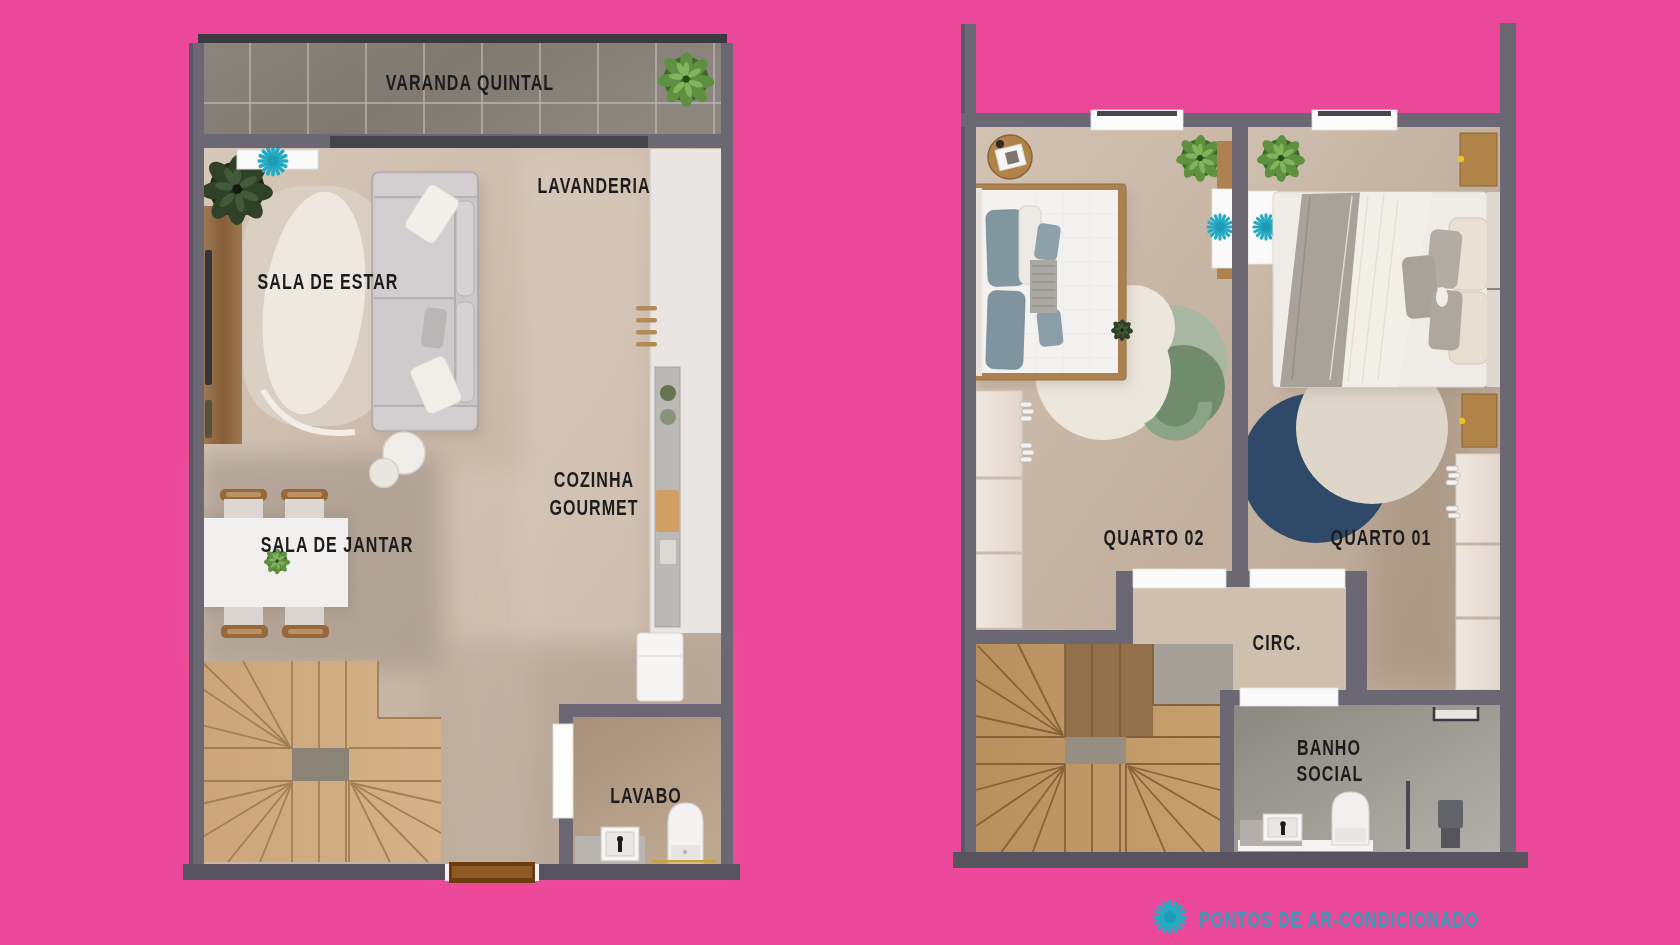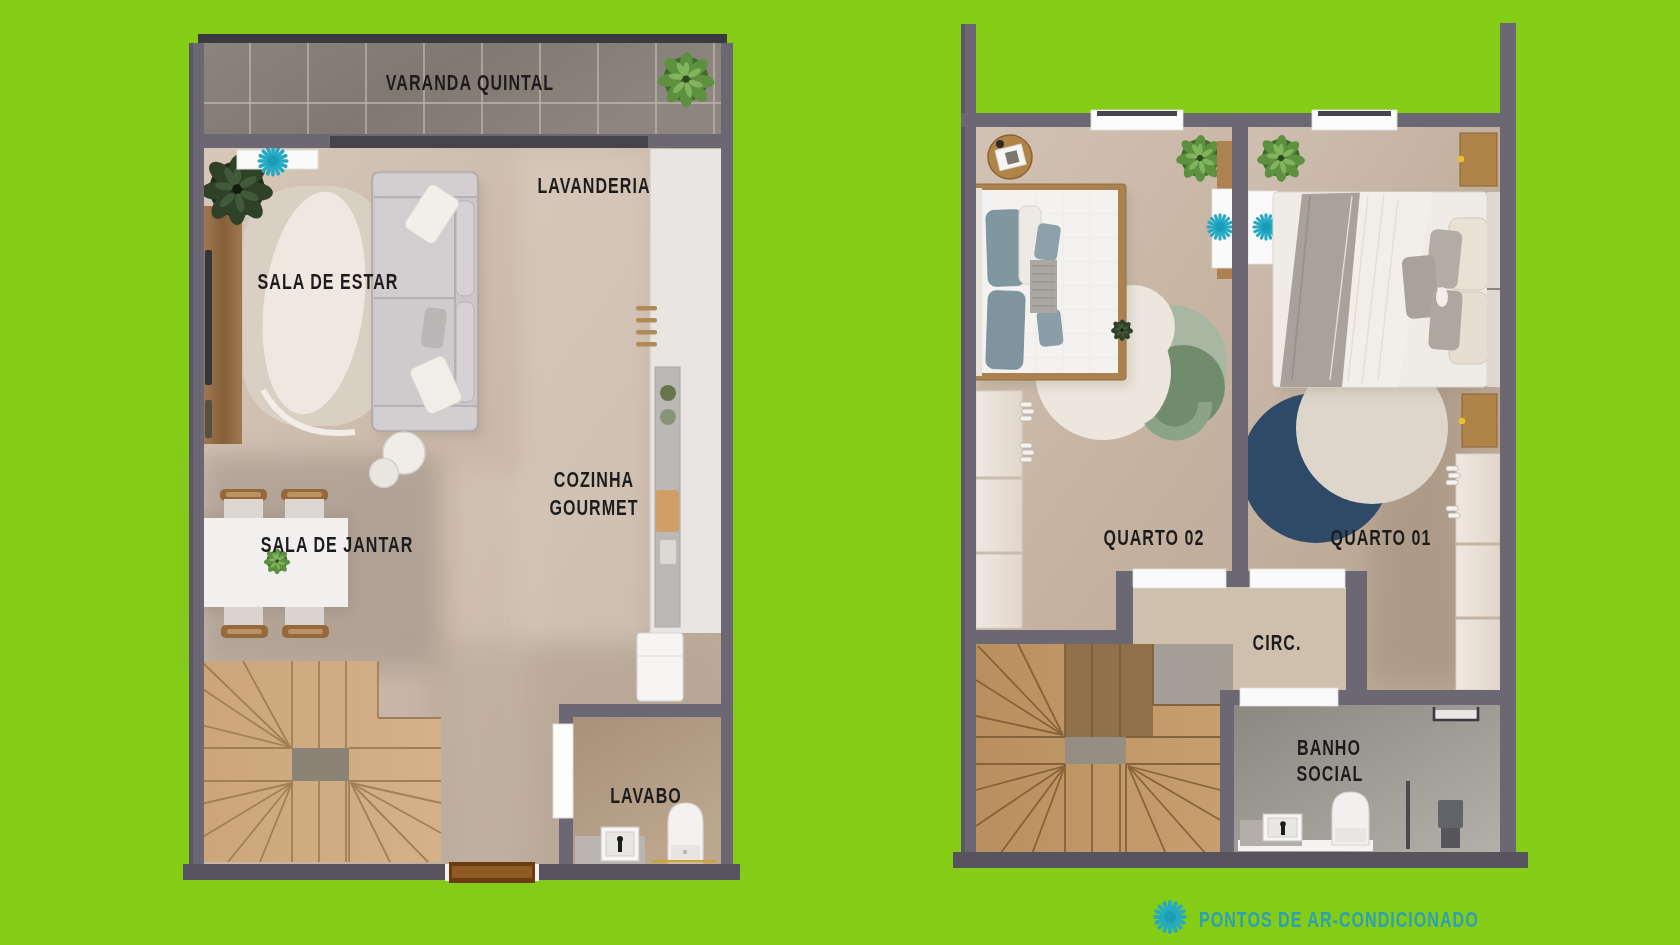--- a/index.html
+++ b/index.html
@@ -1,16 +1,16 @@
 <!DOCTYPE html>
 <html><head>
 <meta charset="utf-8">
 <style>
   html,body{margin:0;padding:0;background:#ffffff;}
-  #stage{position:relative;width:1680px;height:945px;background:#84cc16;overflow:hidden;}
+  #stage{position:relative;width:1680px;height:945px;background:#ec4899;overflow:hidden;}
   svg{display:block;}
   text{font-family:"Liberation Sans",sans-serif;font-weight:bold;}
 </style>
 </head>
 <body>
 <div id="stage">
 <svg width="1680" height="945" viewBox="0 0 1680 945" xmlns="http://www.w3.org/2000/svg">
 <defs>
   <linearGradient id="f1base" x1="0" y1="0" x2="1" y2="1">
     <stop offset="0" stop-color="#d6c7b8"></stop>

